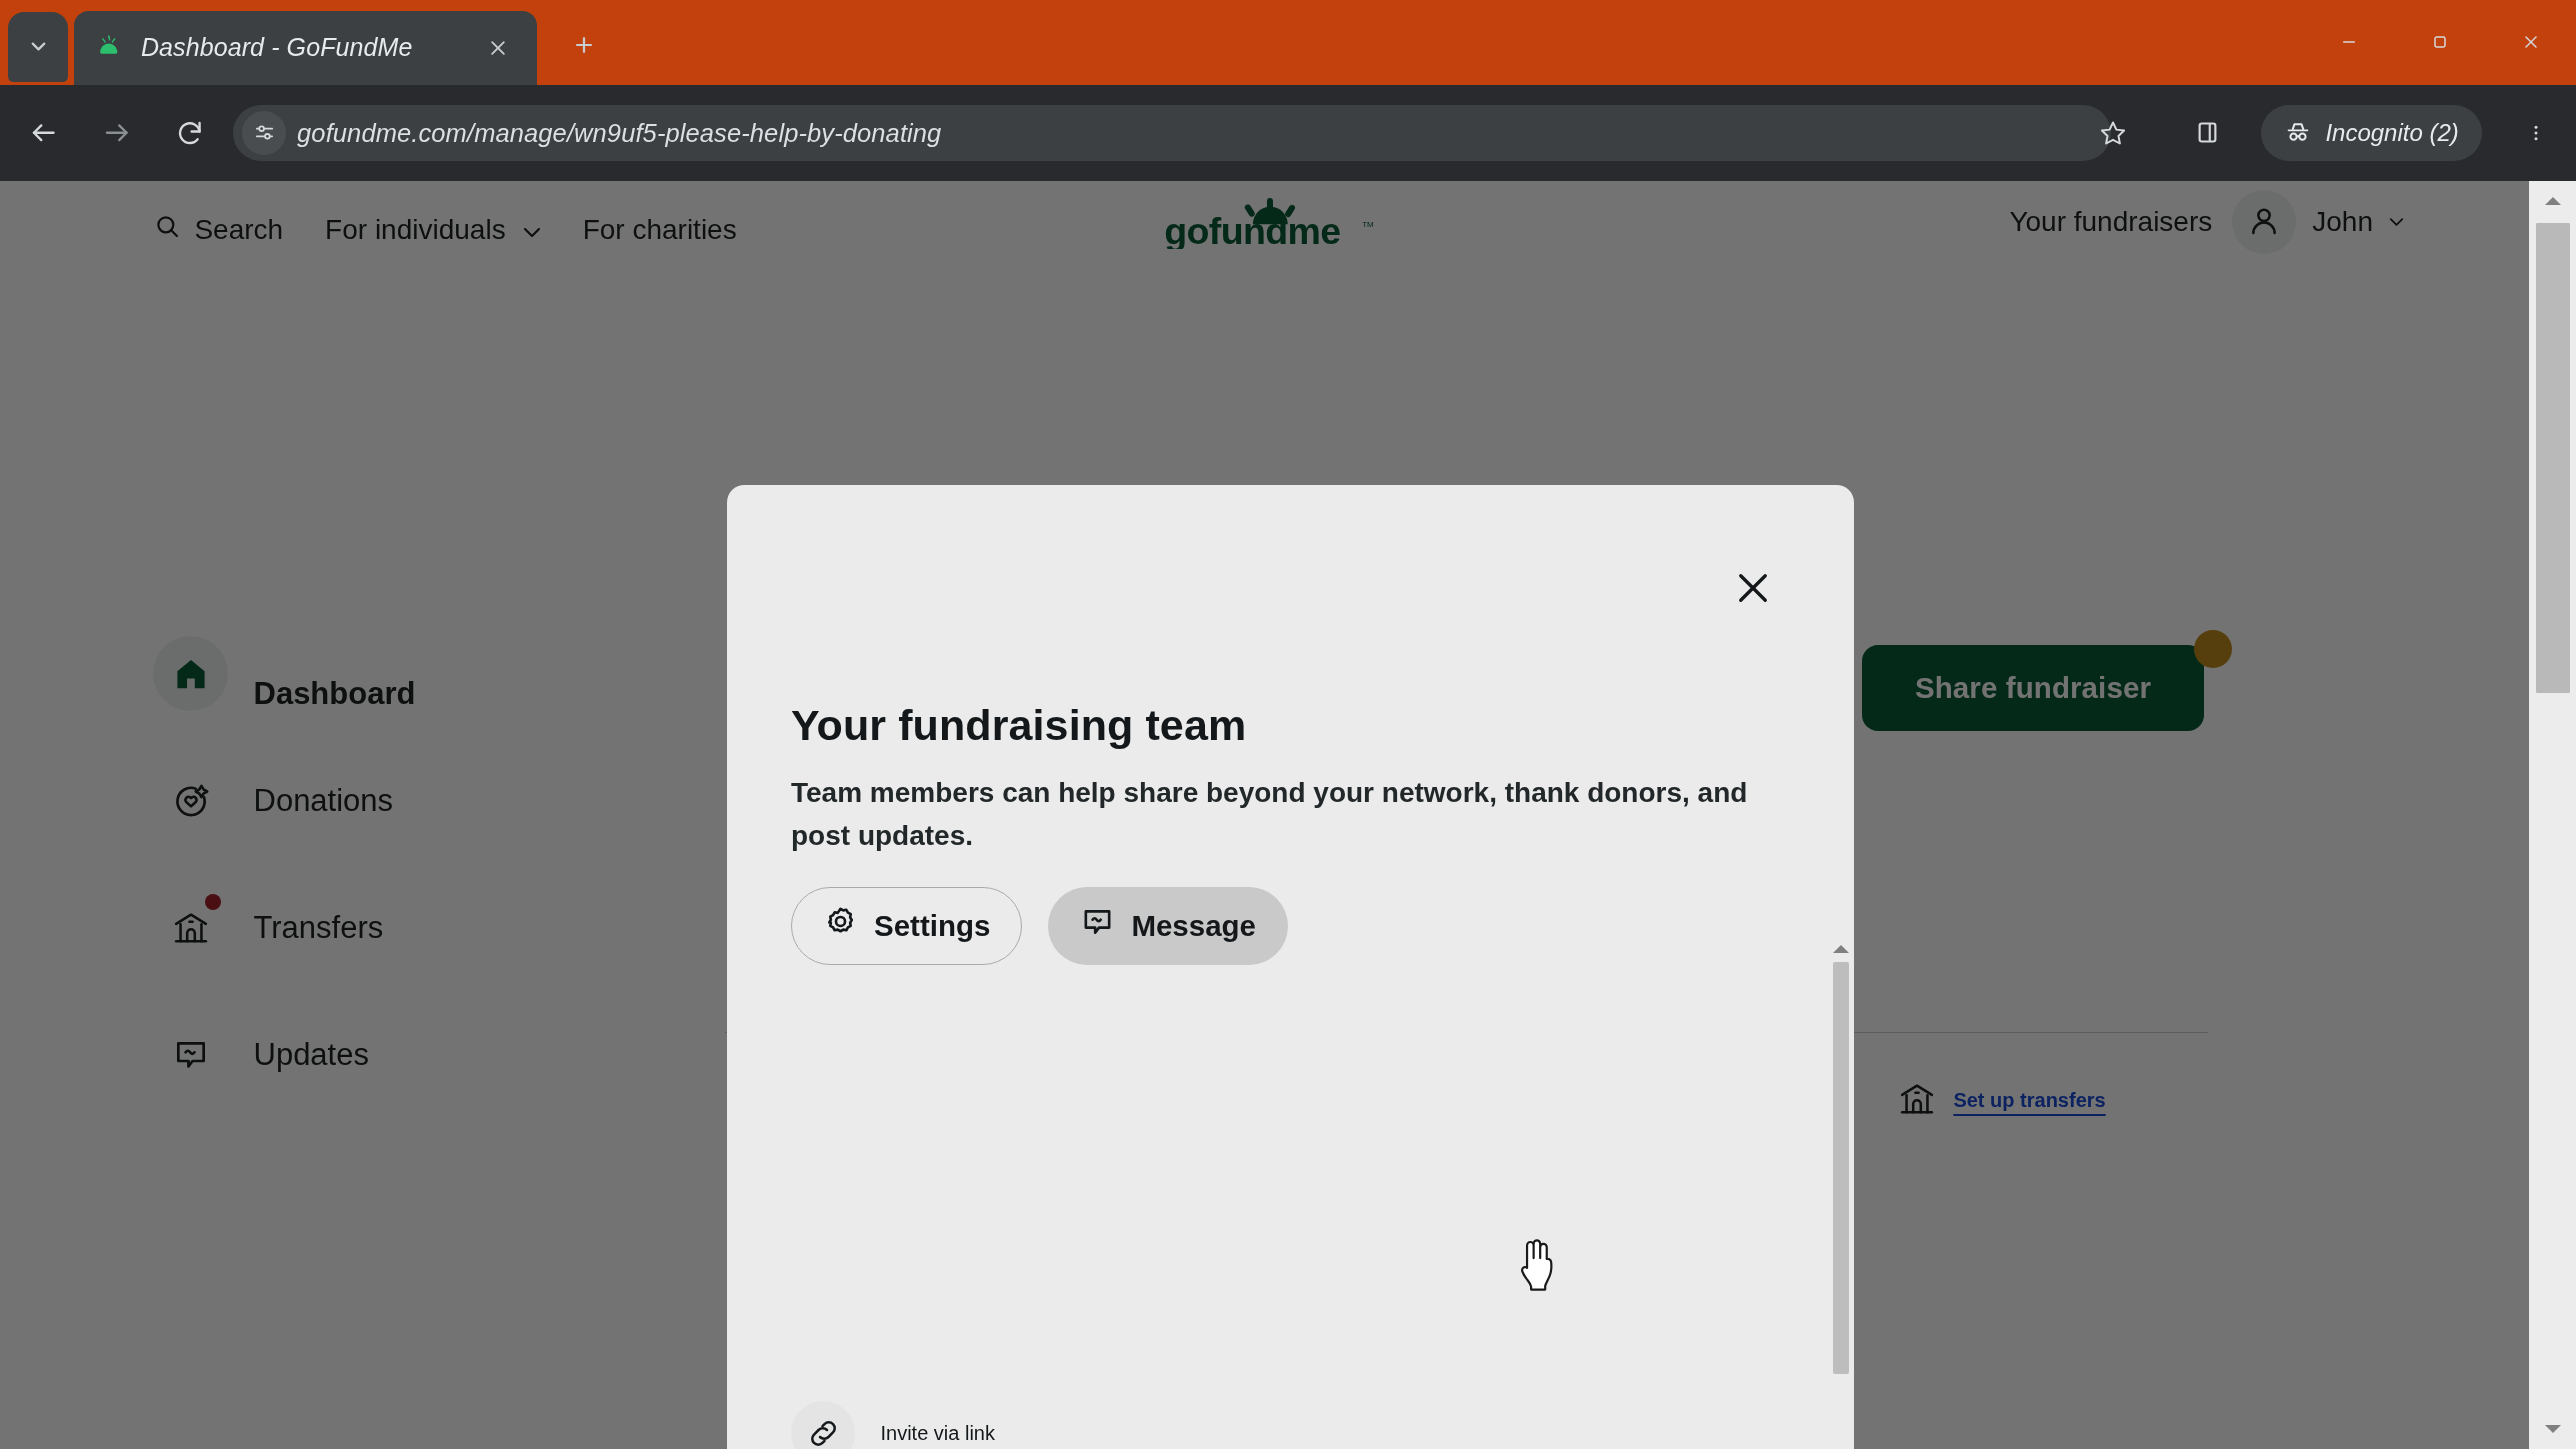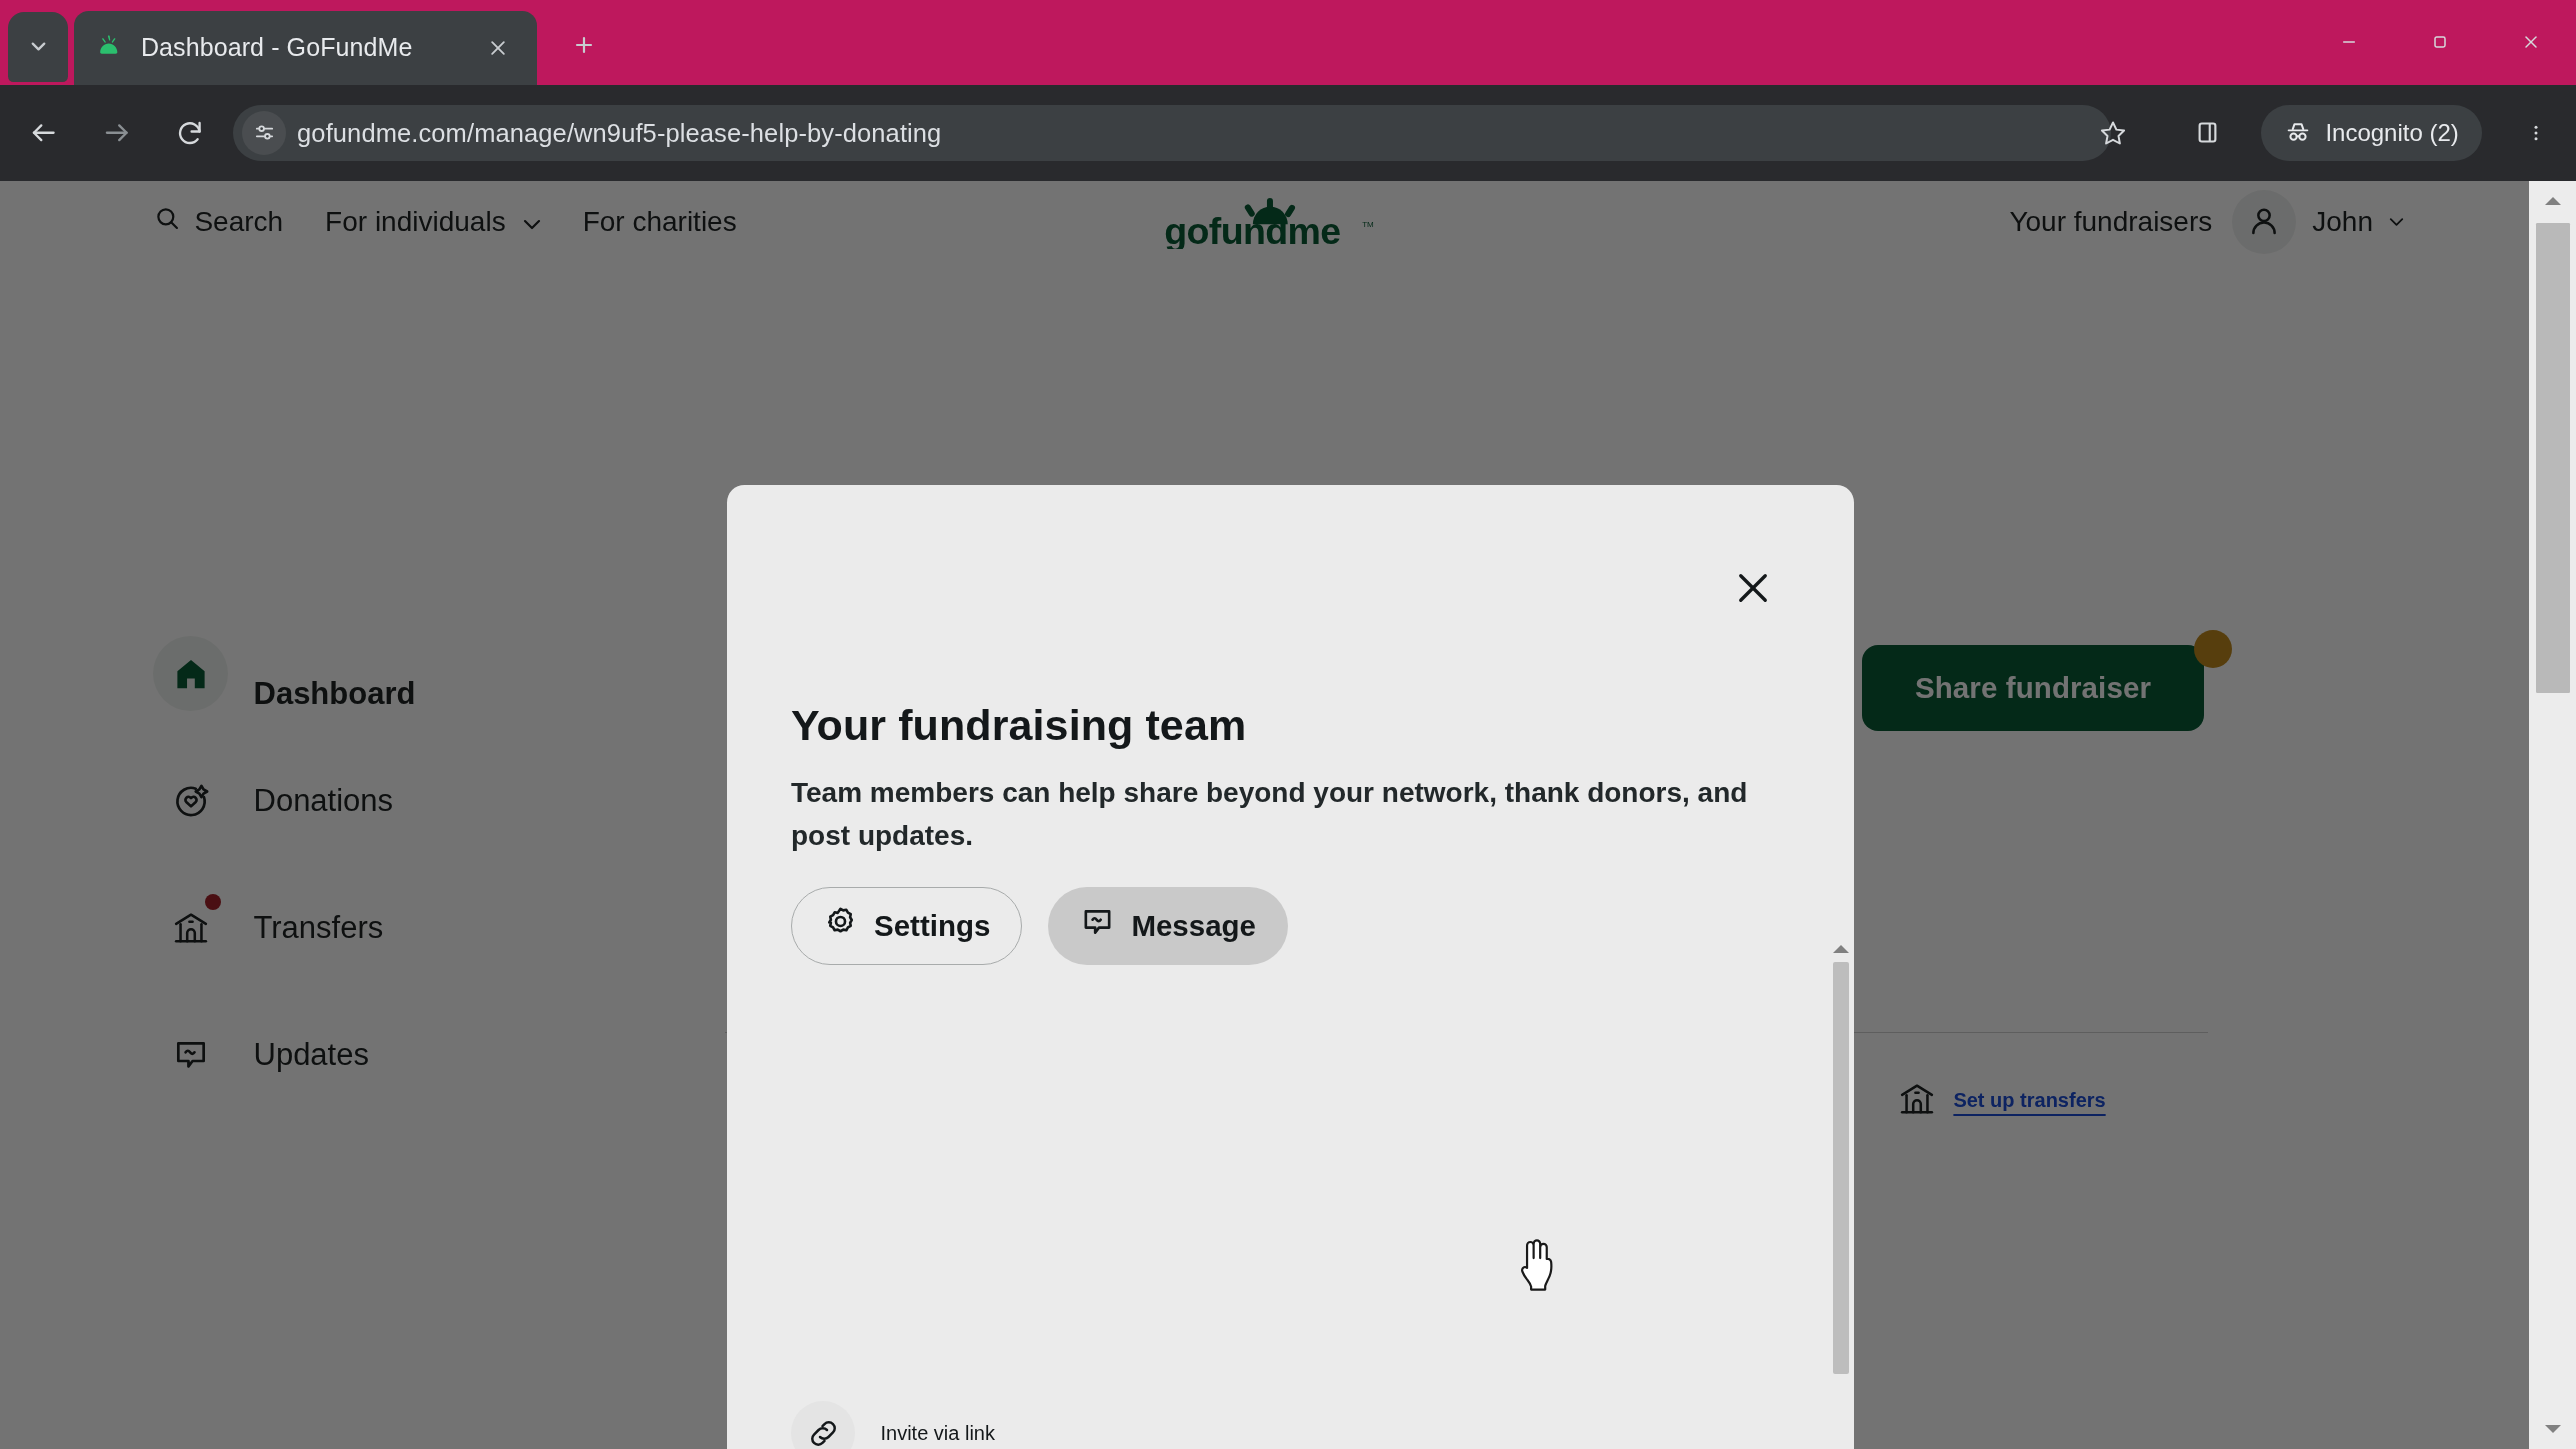--- a/index.html
+++ b/index.html
@@ -4,21 +4,21 @@
 <style>
   * { box-sizing: border-box; margin: 0; padding: 0; }
   html, body {
     width: 2576px; height: 1449px;
     overflow: hidden;
     font-family: "Liberation Sans", sans-serif;
     background: #292a2d;
   }
 
   
-  #browser-chrome { position: absolute; left: 0; top: 0; width: 2576px; height: 181px; background: #be185d; }
+  #browser-chrome { position: absolute; left: 0; top: 0; width: 2576px; height: 181px; background: #c2410c; font-style: italic; }
 
   #tab-strip { position: absolute; left: 0; top: 0; width: 2576px; height: 85px; }
 
   #tab-search-btn {
     position: absolute; left: 8px; top: 12px; width: 60px; height: 70px;
     border-radius: 16px 16px 5.4px 5.4px; background: #3c4043;
     display: flex; align-items: center; justify-content: center;
   }
   #tab-search-btn svg { width: 23px; height: 23px; }
 
@@ -79,21 +79,21 @@
 
   
   #page { position: absolute; left: 0; top: 181px; width: 2576px; height: 1268px; background: #ffffff; overflow: hidden; }
   #page-scaler { position: absolute; left: 0; top: 0; width: 2529px; height: 1268px; }
 
   
   #page-dim { position: absolute; left: 0; top: 0; width: 2576px; height: 1268px; background: rgba(0,0,0,.55); z-index: 40; pointer-events: none; }
 
   
   #site-header { position: absolute; left: 0; top: 0; width: 2529px; height: 81px; display: flex; align-items: center; background: #fff; }
-  #site-nav-left { position: absolute; left: 153px; top: 0; height: 81px; display: flex; align-items: center; gap: 42px; }
+  #site-nav-left { position: absolute; left: 153px; top: 8px; height: 81px; display: flex; align-items: center; gap: 42px; }
   .site-nav-item { display: flex; align-items: center; font-size: 28px; color: #1f2425; white-space: nowrap; }
   .site-nav-item svg { width: 28px; height: 28px; margin-right: 13.4px; }
   .chev { width: 23px; height: 23px; margin-left: 12px; }
   #site-logo { position: absolute; left: 1161px; top: 14.8px; width: 228px; height: 54px; }
   #site-nav-right { position: absolute; right: 121px; top: 0; height: 81px; display: flex; align-items: center; gap: 20px; }
   #account-chip { display: flex; align-items: center; }
   #avatar-circle { width: 64px; height: 64px; border-radius: 50%; background: #eef0ef; display: flex; align-items: center; justify-content: center; margin-right: 16px; }
   #avatar-circle svg { width: 34px; height: 34px; }
 
   

